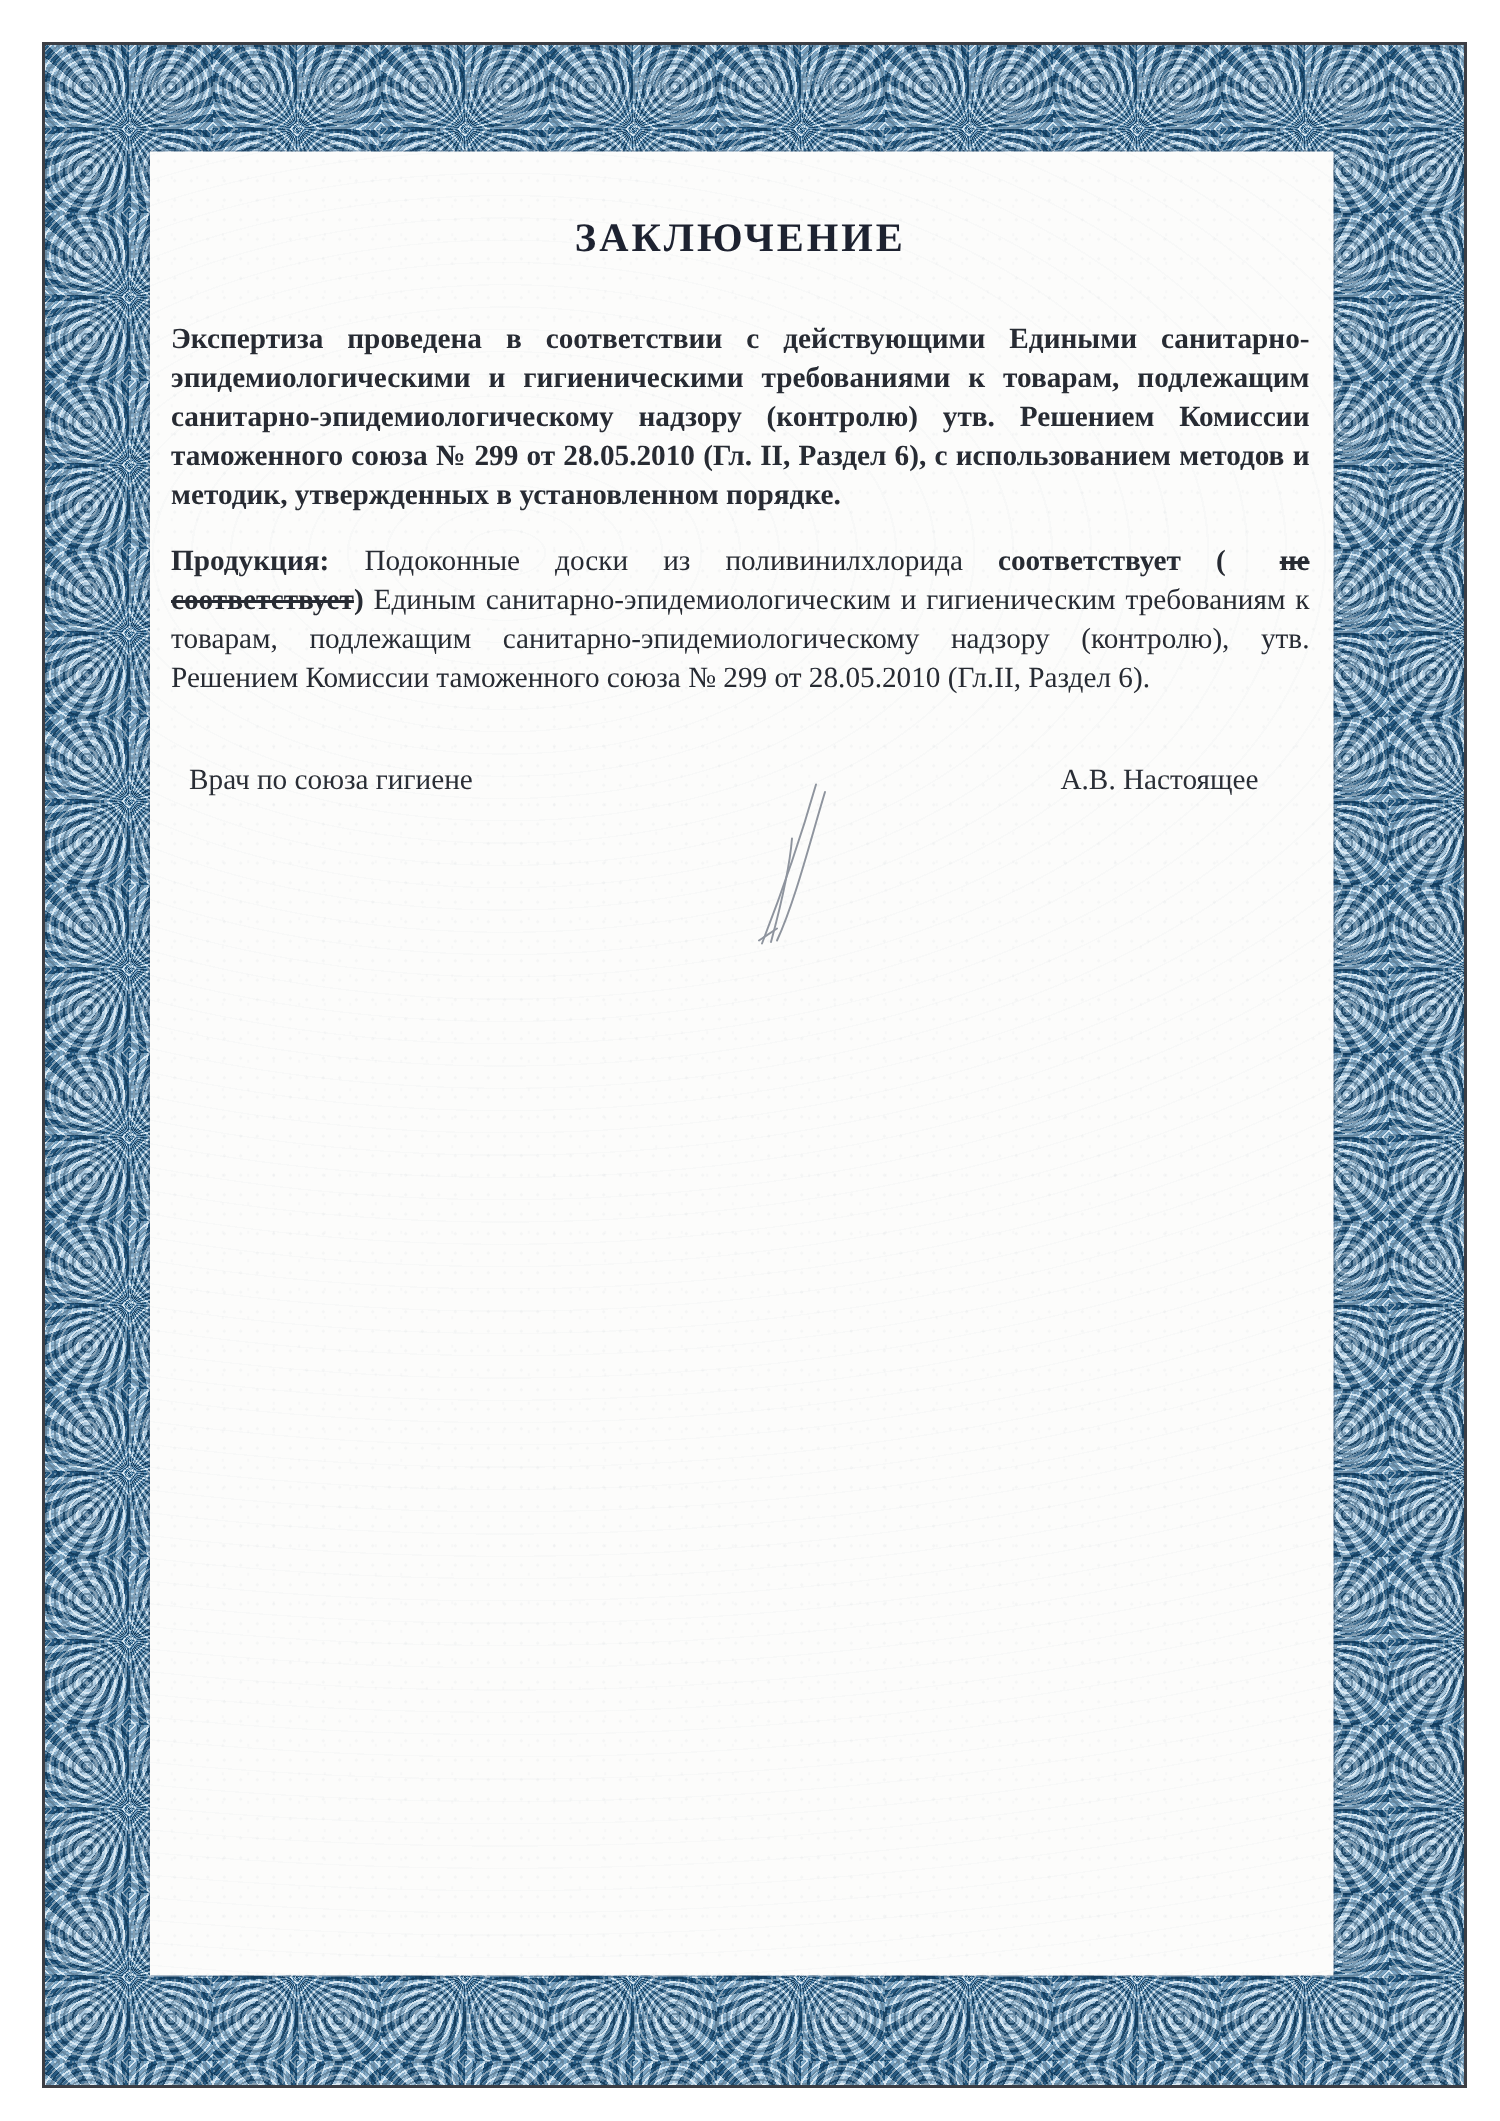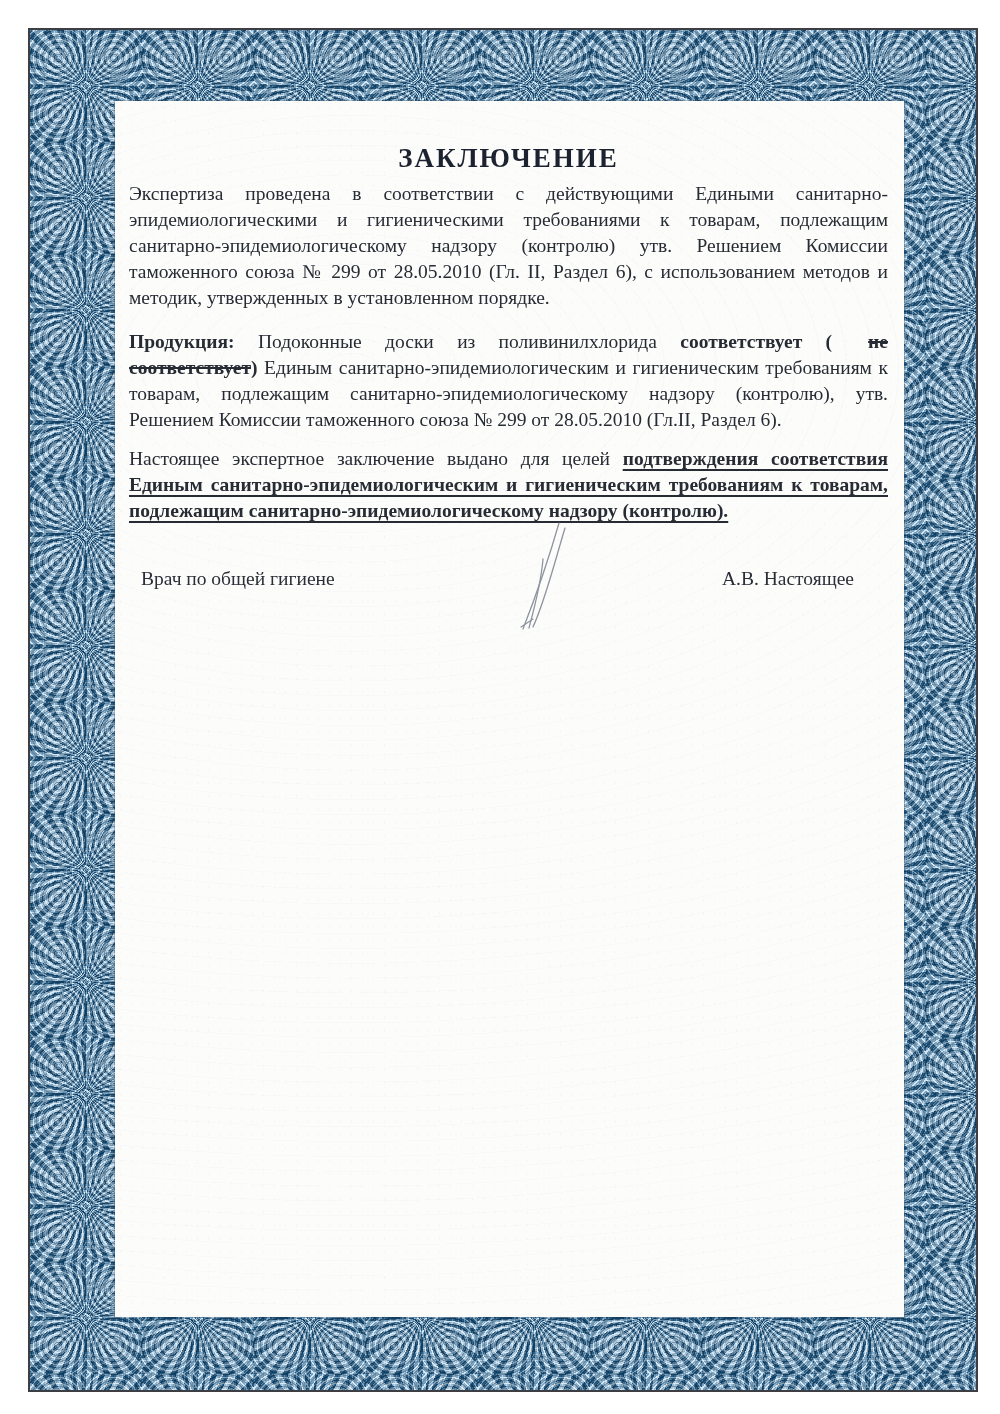--- a/index.html
+++ b/index.html
@@ -15,40 +15,40 @@
     background-color:#2e6d9c;
     background-image:
       repeating-conic-gradient(from 8deg at 50% 50%, rgba(216,232,243,0.42) 0deg 5.5deg, rgba(15,56,89,0.42) 5.5deg 11deg),
       repeating-radial-gradient(circle at 50% 50%, rgba(223,237,246,0.95) 0 1.2px, rgba(70,125,165,0.25) 1.2px 3px, rgba(16,59,92,0.85) 3px 4.2px, rgba(70,125,165,0.20) 4.2px 6px),
       repeating-radial-gradient(circle at 0 0, rgba(223,237,246,0.80) 0 1.2px, rgba(0,0,0,0) 1.2px 3px, rgba(13,51,82,0.70) 3px 4.2px, rgba(0,0,0,0) 4.2px 6px),
       radial-gradient(circle at 50% 50%, rgba(176,206,228,0.85) 0 10px, rgba(46,109,156,0) 30px);
     background-size:112px 112px, 56px 56px, 56px 56px, 56px 56px;
   }
   
   .paper{
-    position:absolute;left:115px;top:101px;width:789px;height:1216px;
+    position:absolute;left:100px;top:101px;width:789px;height:1216px;
     background-color:#fcfcfb;
     background-image:
       repeating-radial-gradient(ellipse 420px 240px at 30% 22%, rgba(130,150,165,0.035) 0 1.5px, rgba(0,0,0,0) 1.5px 26px),
       radial-gradient(rgba(110,125,140,0.055) 0.8px, rgba(0,0,0,0) 0.9px),
       radial-gradient(rgba(110,125,140,0.04) 0.7px, rgba(0,0,0,0) 0.8px);
     background-size:auto, 11px 13px, 17px 19px;
     background-position:0 0, 0 0, 6px 8px;
     box-shadow:0 0 0 1px rgba(30,60,90,0.25);
   }
   .content{padding:42px 16px 0 14px;color:#272b33;}
   .doc-title{
     text-align:center;font-size:27px;font-weight:bold;letter-spacing:2px;
     color:#1d2230;margin:0;
   }
   .para{
     font-size:19.5px;line-height:26px;text-align:justify;text-align-last:left;
     margin:0;color:#272b33;
   }
-  .p1{margin-top:7px;}
+  .p1{margin-top:40px;font-weight:bold;}
   .p2{margin-top:18px;}
   .p3{margin-top:13px;}
   .b{font-weight:bold;}
   .struck{font-weight:bold;text-decoration:line-through;text-decoration-thickness:1.5px;margin-left:36px;}
   .emph-underline{
     font-weight:bold;text-decoration:underline;
     text-decoration-thickness:1.5px;text-underline-offset:3.5px;
   }
   .signature-row{
     margin-top:44px;display:flex;justify-content:space-between;align-items:baseline;
@@ -63,24 +63,23 @@
 
 <div class="paper">
   <div class="content">
 
     <h1 class="doc-title">ЗАКЛЮЧЕНИЕ</h1>
 
     <p class="para p1">Экспертиза проведена в соответствии с действующими Едиными санитарно-эпидемиологическими и гигиеническими требованиями к товарам, подлежащим санитарно-эпидемиологическому надзору (контролю) утв. Решением Комиссии таможенного союза № 299 от 28.05.2010 (Гл. II, Раздел 6), с использованием методов и методик, утвержденных в установленном порядке.</p>
 
     <p class="para p2"><span class="b">Продукция:</span> <span>Подоконные доски из поливинилхлорида</span> <span class="b">соответствует</span> <span class="b">(</span><span class="struck">не соответствует</span><span class="b">)</span> <span>Единым санитарно-эпидемиологическим и гигиеническим требованиям к товарам, подлежащим санитарно-эпидемиологическому надзору (контролю), утв. Решением Комиссии таможенного союза № 299 от 28.05.2010 (Гл.II, Раздел 6).</span></p>
 
-    <p class="para p3"><span>Настоящее экспертное заключение выдано для целей</span> <span class="emph-underline">подтверждения соответствия Единым санитарно-эпидемиологическим и гигиеническим требованиям к товарам, подлежащим санитарно-эпидемиологическому надзору (контролю).</span></p>
 
     <div class="signature-row">
-      <span>Врач по общей гигиене</span>
+      <span>Врач по союза гигиене</span>
       <span>А.В. Настоящее</span>
     </div>
 
   </div>
 
   <svg class="sig-svg" width="90" height="112" viewBox="0 0 90 112" aria-hidden="true">
     <g fill="none" stroke="#7b828e" stroke-width="1.3" stroke-linecap="round" opacity="0.85">
       <path d="M66,2 C58,30 44,72 30,108"></path>
       <path d="M72,7 C62,40 52,80 40,106"></path>
       <path d="M50,38 C48,63 40,92 36,107"></path>

